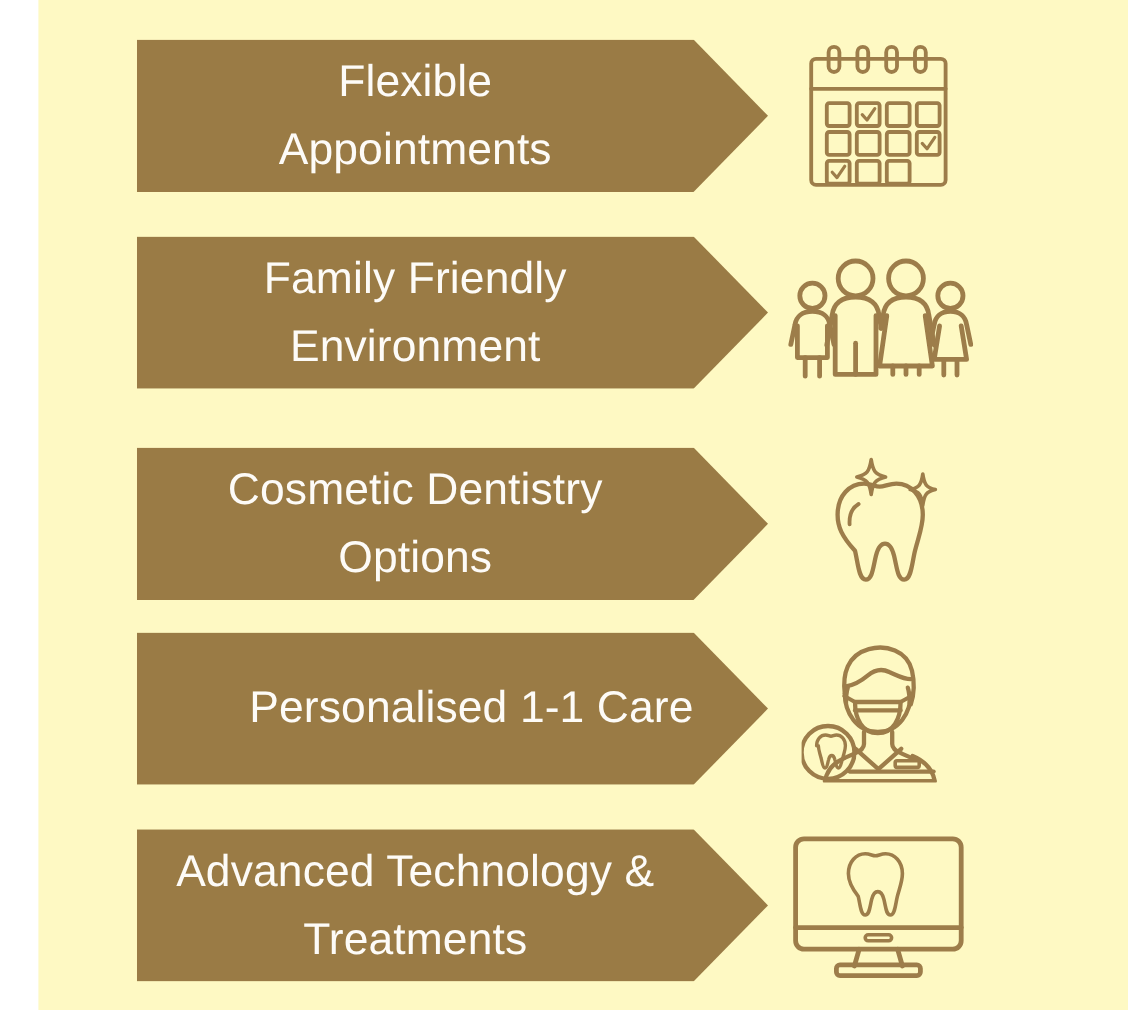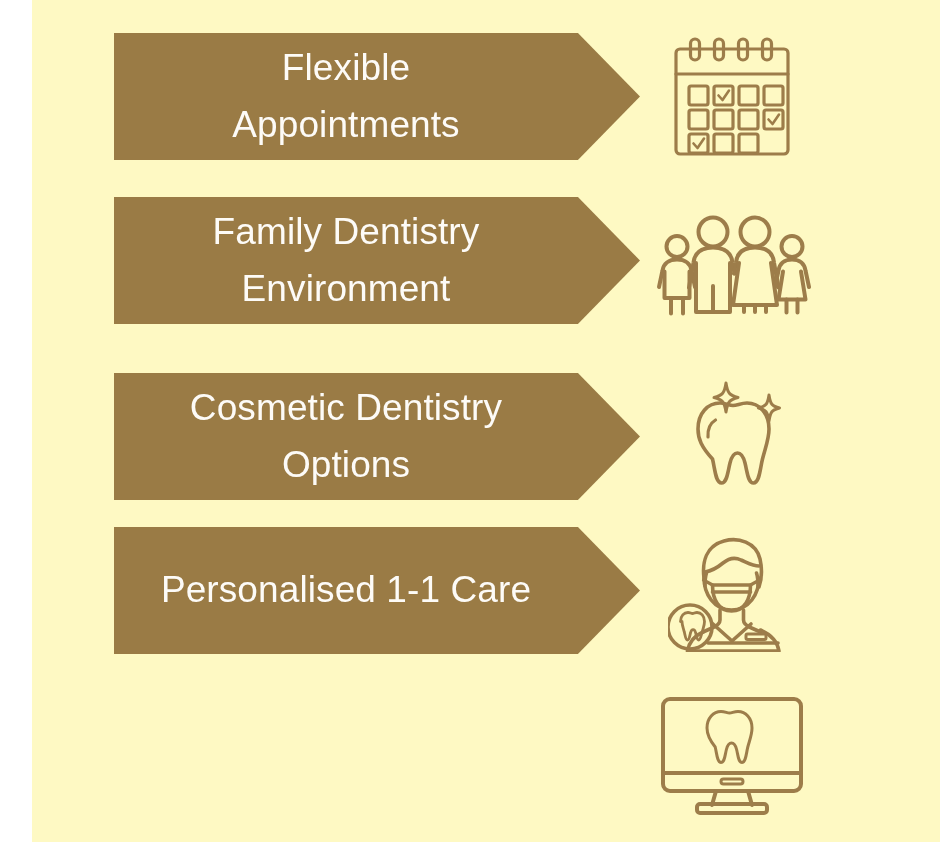--- a/index.html
+++ b/index.html
@@ -53,20 +53,21 @@
     font-size: 37px;
     font-weight: 400;
     line-height: 1.52;
     text-align: center;
     letter-spacing: 0.1px;
     white-space: pre-line;
     width: 100%;
   }
   .banner-label.single {
     line-height: 1.2;
+    text-align: right;
   }
 
   
   .icon-slot {
     position: absolute;
     top: 0;
     left: 620px;
     width: 160px;
     height: 127px;
     display: flex;
@@ -113,21 +114,21 @@
         <rect x="17" y="98" width="19" height="19" rx="2"></rect>
         <rect x="42" y="98" width="19" height="19" rx="2"></rect>
         <rect x="67" y="98" width="19" height="19" rx="2"></rect>
         <polyline points="21.5,107.5 25.5,112 32,102.5" stroke-width="2.6"></polyline>
       </svg>
     </div>
   </div>
 
   <div class="row" style="top:197px;">
     <div class="banner">
-      <span class="banner-label">Family Dentistry
+      <span class="banner-label">Family Friendly
 Environment</span>
     </div>
     <div class="icon-slot" style="left:612px;width:176px;">
       <svg width="158" height="110" viewBox="0 0 158 110" fill="none" stroke="#9d7d4a" stroke-width="4" stroke-linecap="round" stroke-linejoin="round">
 
         <circle cx="24" cy="40.5" r="10.5"></circle>
         <path d="M24 53.5c-8.5 0-13.5 4.5-14.5 11l-3.5 16.5
                  M24 53.5c8.5 0 13.5 4.5 14.5 11l3.5 16.5"></path>
         <path d="M11.5 65.5v26.5h25V65.5"></path>
         <path d="M18 92v15.5M30 92v15.5"></path>
@@ -201,20 +202,24 @@
 
         <circle cx="22" cy="97" r="22"></circle>
         <path d="M12.5 91.5c0-5.5 3.5-9 7.5-9 2 0 3 1 4.5 1s2.5-1 4.5-1c4 0 7.5 3.5 7.5 9
                  0 3.5-1.2 6-2.2 10.2C33 105 32.7 110 30.7 110c-1.9 0-2-3.5-3-7-.5-2-1.2-3.4-2.6-3.4
                  s-2.1 1.4-2.6 3.4c-1 3.5-1.1 7-3 7-2 0-2.3-5-3.3-8.3-1-4.2-2.2-6.7-2.2-10.2z" stroke-width="2.8"></path>
       </svg>
     </div>
   </div>
 
   <div class="row" style="top:691px;">
+    <div class="banner">
+      <span class="banner-label">Advanced Technology &amp;
+Treatments</span>
+    </div>
     <div class="icon-slot" style="left:618px;width:164px;">
       <svg width="146" height="120" viewBox="0 0 146 120" fill="none" stroke="#9d7d4a" stroke-width="4" stroke-linecap="round" stroke-linejoin="round">
 
         <rect x="4" y="4" width="138" height="92" rx="7"></rect>
 
         <line x1="4" y1="78" x2="142" y2="78"></line>
 
         <rect x="62" y="84" width="22" height="5" rx="2.5" stroke-width="3"></rect>
 
         <path d="M57 96l-4 14M89 96l4 14"></path>

